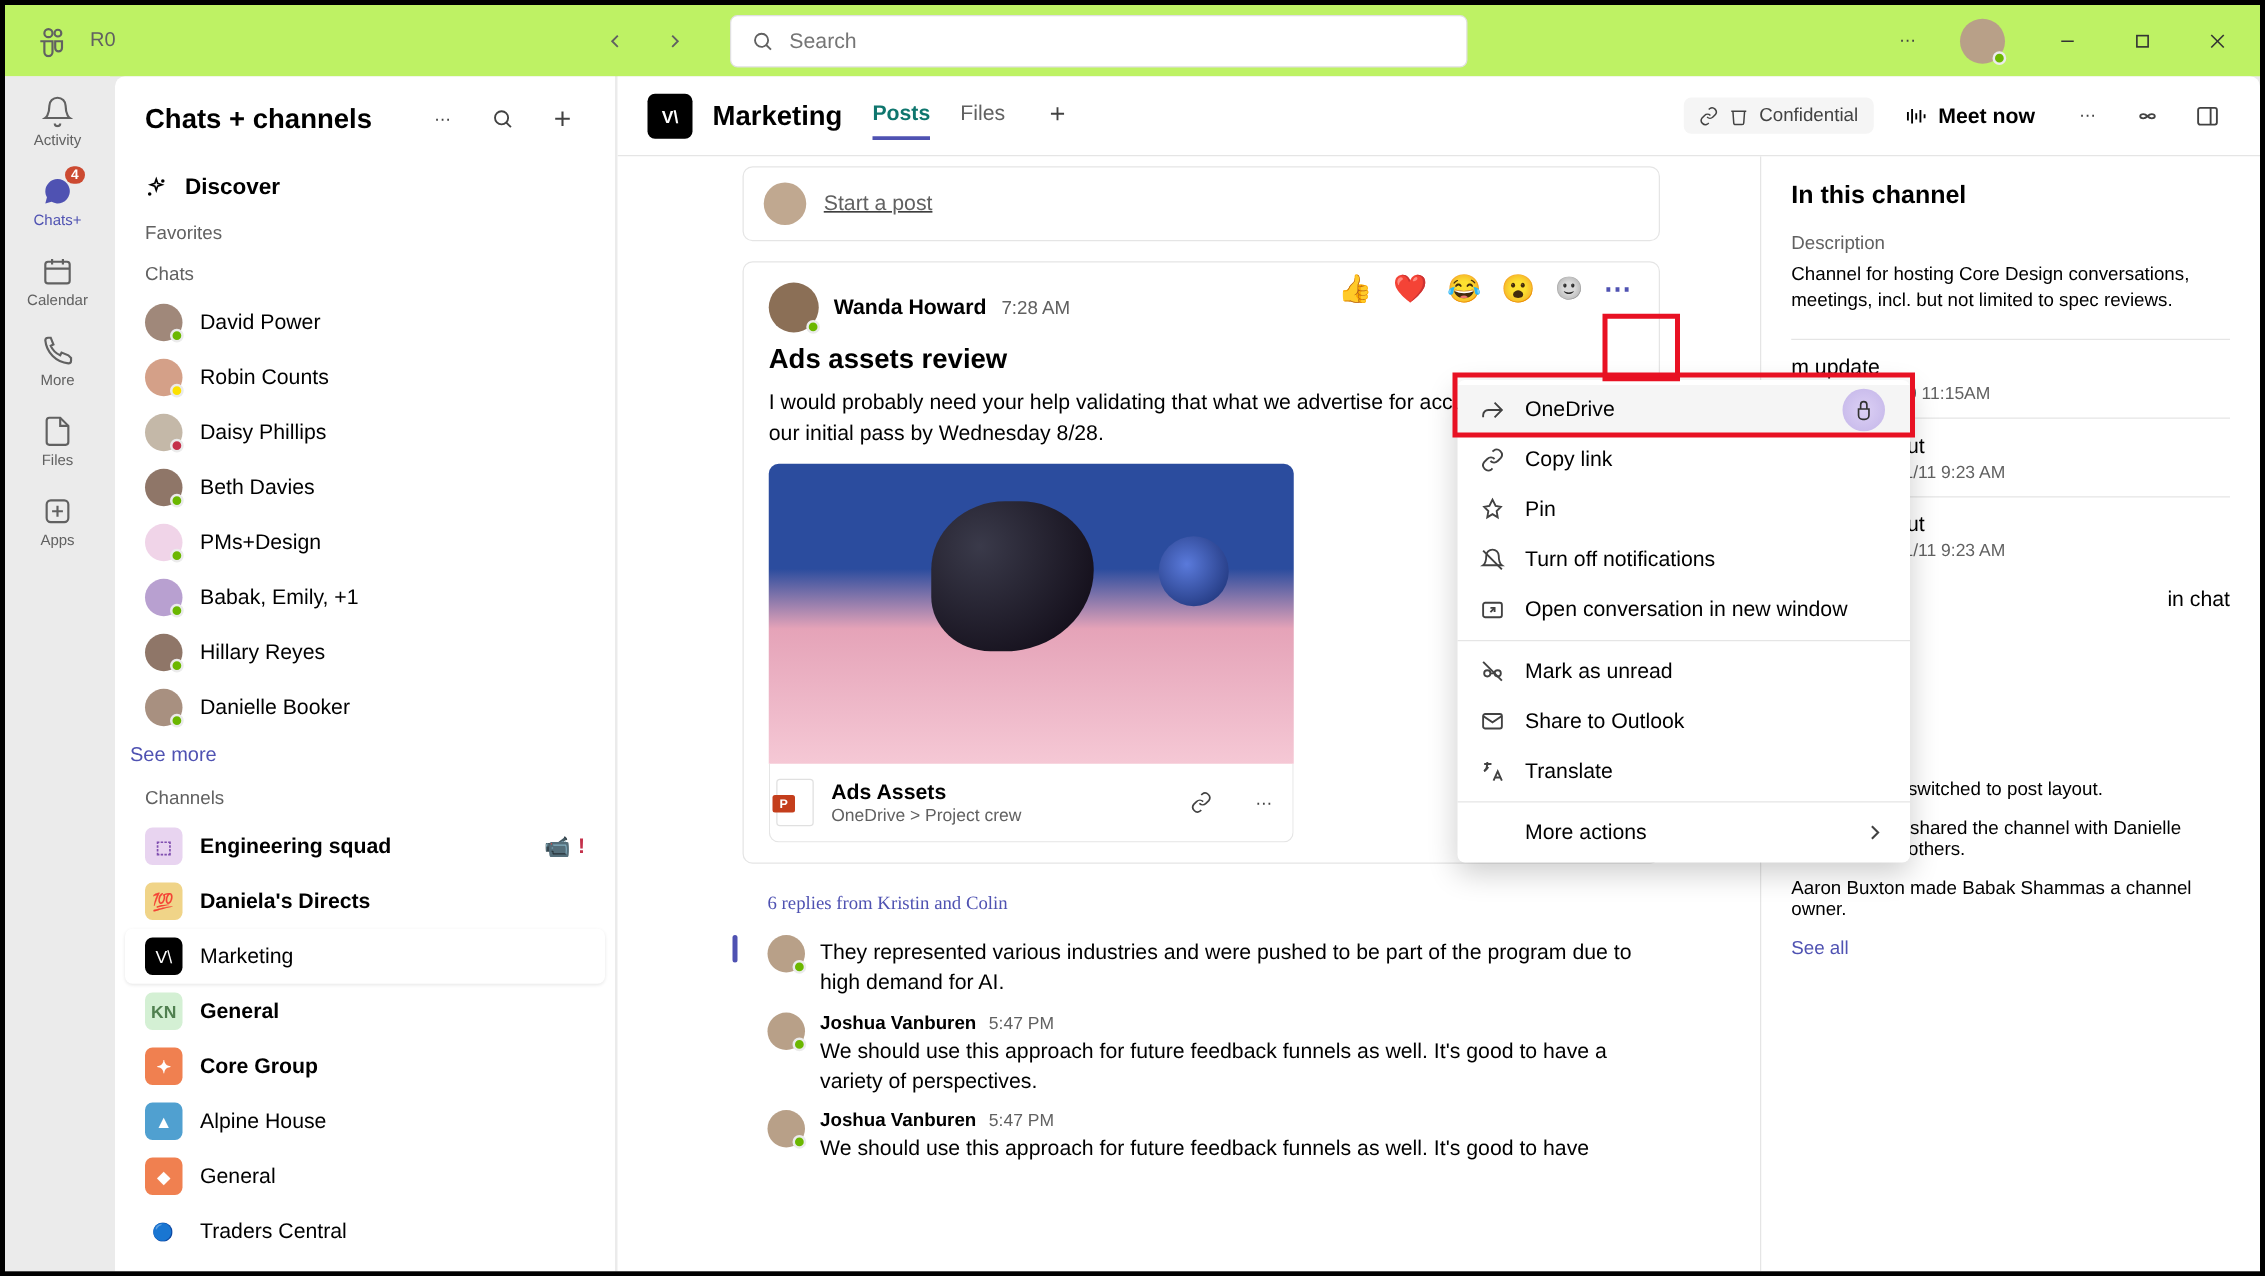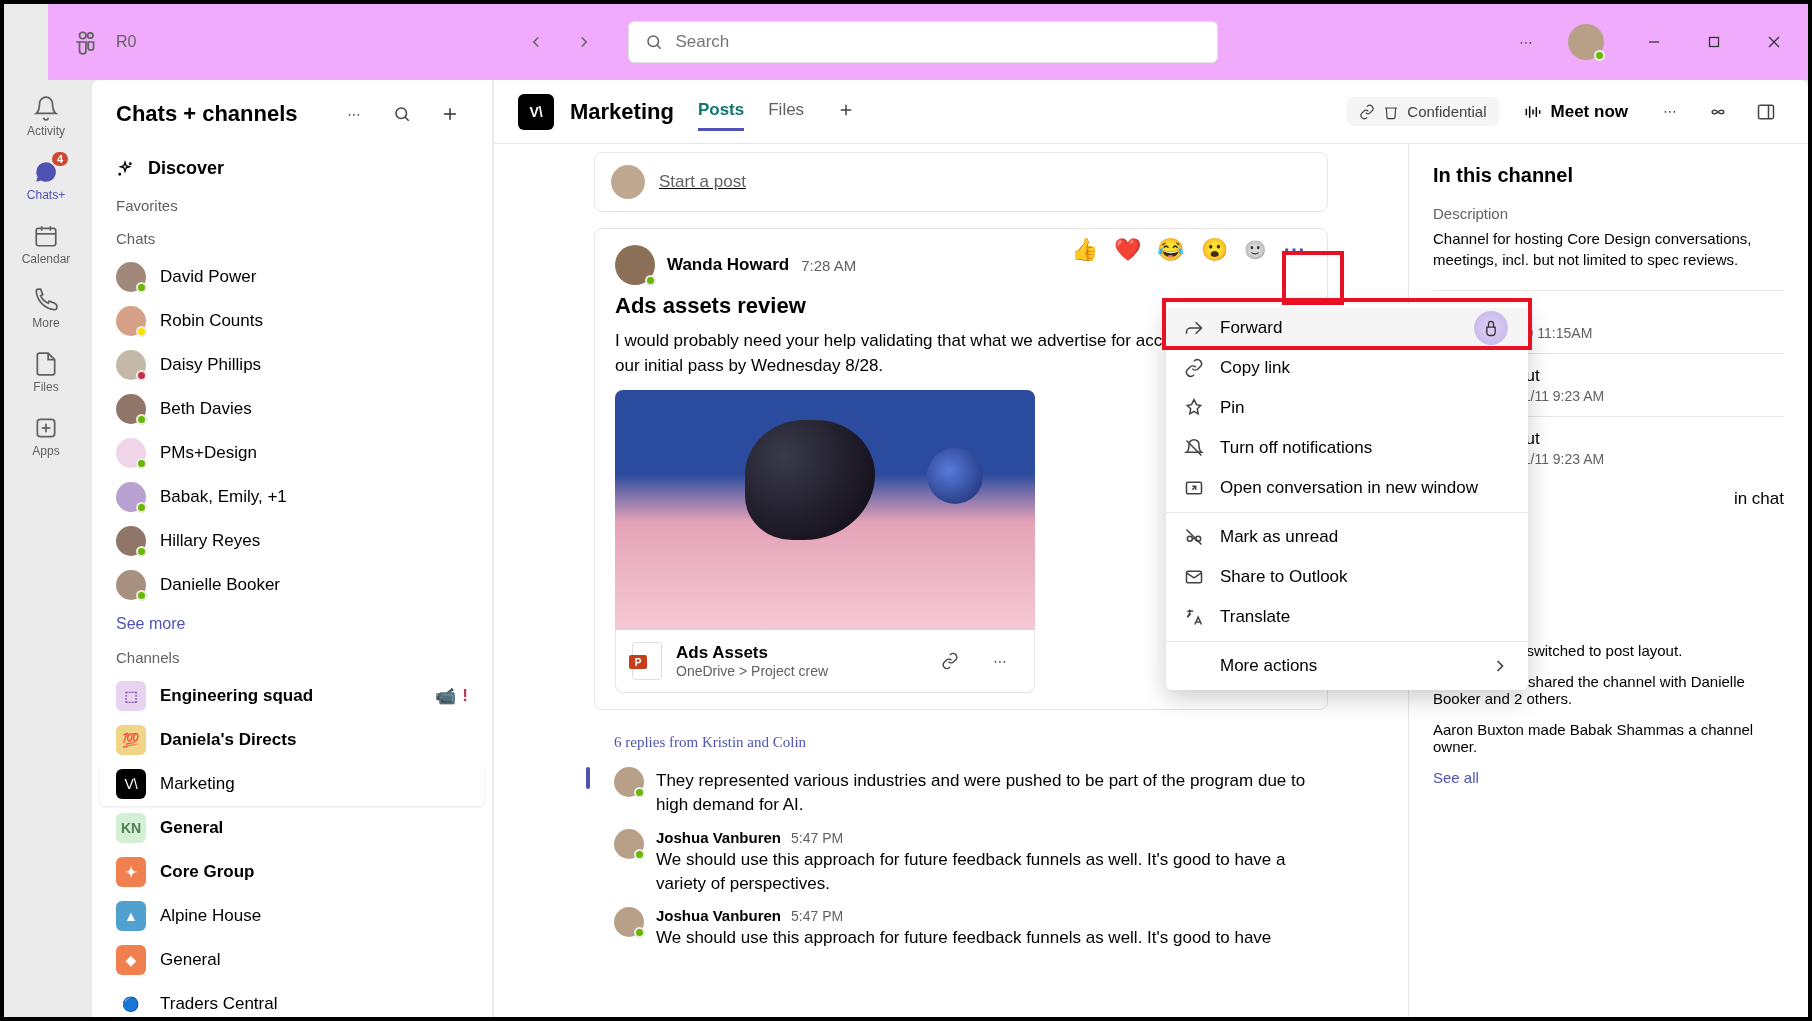--- a/index.html
+++ b/index.html
@@ -1,18 +1,18 @@
 <!DOCTYPE html>
 <html><head>
 <meta charset="utf-8">
 <style>
 * { margin: 0; padding: 0; box-sizing: border-box; font-family: 'Segoe UI', sans-serif; }
 body { background: #f0f0f0; width: 1812px; height: 1021px; position: relative; border: 4px solid #000; overflow: hidden; }
 .app { display: flex; flex-direction: column; height: 100%; background: #ebebeb; }
-.titlebar { height: 76px; display: flex; align-items: center; padding: 0 8px; background: #f0abfc; margin-left: 44px; }
+.titlebar { height: 57px; display: flex; align-items: center; padding: 0 8px; background: #bef264; }
 .titlebar .logo { width: 36px; height: 36px; margin: 0 12px; display: flex; align-items: center; justify-content: center; color: #616161; }
 .titlebar .brand { font-size: 16px; color: #616161; }
 .nav-arrows { display: flex; gap: 8px; margin-left: 380px; }
 .nav-btn { width: 40px; height: 40px; border: none; background: none; color: #616161; font-size: 18px; cursor: pointer; display: flex; align-items: center; justify-content: center; }
 .searchbar { flex: 0 0 590px; margin-left: 24px; height: 42px; background: #fff; border-radius: 6px; display: flex; align-items: center; padding: 0 16px; border: 1px solid #e0e0e0; }
 .searchbar svg { color: #616161; margin-right: 12px; }
 .searchbar input { border: none; outline: none; flex: 1; font-size: 17px; background: transparent; color: #616161; }
 .titlebar-right { margin-left: auto; display: flex; align-items: center; gap: 8px; }
 .titlebar-right .avatar-sm { width: 36px; height: 36px; border-radius: 50%; background: #b8a088; position: relative; margin: 0 16px; }
 .presence-dot { position: absolute; bottom: -1px; right: -1px; width: 11px; height: 11px; background: #6bb700; border-radius: 50%; border: 2px solid #ebebeb; }
@@ -27,21 +27,21 @@
 .sidebar-hdr { display: flex; align-items: center; padding: 16px 24px; gap: 12px; }
 .sidebar-title { font-size: 22px; font-weight: 700; flex: 1; }
 .icon-btn { width: 36px; height: 36px; border: none; background: none; display: flex; align-items: center; justify-content: center; color: #424242; cursor: pointer; border-radius: 4px; }
 .discover { display: flex; align-items: center; gap: 14px; padding: 10px 24px; font-size: 18px; font-weight: 600; cursor: pointer; }
 .section-hdr { padding: 8px 24px; color: #616161; font-size: 15px; }
 .list-item { display: flex; align-items: center; gap: 14px; padding: 7px 24px; font-size: 17px; cursor: pointer; position: relative; }
 .list-item.bold { font-weight: 700; }
 .list-item.selected { background: #fff; border-radius: 6px; margin: 0 8px; padding: 7px 16px; box-shadow: 0 1px 3px rgba(0,0,0,0.1); }
 .list-item .av { width: 30px; height: 30px; border-radius: 50%; flex-shrink: 0; position: relative; }
 .list-item .chan-icon { width: 30px; height: 30px; border-radius: 6px; flex-shrink: 0; display: flex; align-items: center; justify-content: center; font-size: 14px; }
-.see-more { color: #4f52b2; padding: 8px 24px; font-size: 16px; cursor: pointer; }
+.see-more { color: #4f52b2; padding: 8px 12px; font-size: 16px; cursor: pointer; }
 .content { flex: 1; background: #fff; display: flex; flex-direction: column; border-radius: 0 8px 0 0; margin-left: 2px; position: relative; overflow: hidden; }
 .channel-hdr { display: flex; align-items: center; padding: 12px 24px; border-bottom: 1px solid #e5e5e5; gap: 16px; }
 .channel-logo { width: 36px; height: 36px; border-radius: 6px; background: #000; color: #fff; display: flex; align-items: center; justify-content: center; font-weight: bold; font-size: 14px; }
 .channel-name { font-size: 22px; font-weight: 700; }
 .tabs { display: flex; gap: 24px; margin-left: 8px; }
 .tab { padding: 8px 0; font-size: 17px; color: #616161; cursor: pointer; border-bottom: 3px solid transparent; }
 .tab.active { color: #0f766e; font-weight: 600; border-bottom-color: #4f52b2; }
 .hdr-right { margin-left: auto; display: flex; align-items: center; gap: 12px; }
 .conf-pill { display: flex; align-items: center; gap: 8px; padding: 6px 12px; background: #f5f5f5; border-radius: 6px; font-size: 15px; color: #424242; }
 .meet-btn { display: flex; align-items: center; gap: 8px; padding: 8px 12px; font-size: 17px; font-weight: 600; background: none; border: none; cursor: pointer; }
@@ -57,21 +57,21 @@
 .post { border: 1px solid #e5e5e5; border-radius: 8px; padding: 16px 20px; margin-bottom: 12px; position: relative; }
 .post-hdr { display: flex; align-items: center; gap: 12px; margin-bottom: 8px; }
 .post-hdr .av { width: 40px; height: 40px; border-radius: 50%; background: #8b6f56; position: relative; }
 .post-author { font-size: 17px; font-weight: 600; }
 .post-time { color: #616161; font-size: 15px; }
 .post-title { font-size: 22px; font-weight: 700; margin-bottom: 10px; }
 .post-body { font-size: 17px; line-height: 1.45; margin-bottom: 12px; }
 .post-img { width: 420px; height: 240px; border-radius: 8px 8px 0 0; background: linear-gradient(180deg, #2b4c9e 35%, #e5a3b8 55%, #f5c8d5 100%); position: relative; overflow: hidden; }
 .post-img::before { content: ''; position: absolute; top: 30px; left: 130px; width: 130px; height: 120px; background: radial-gradient(circle at 30% 30%, #3a3a4a, #0b0510); border-radius: 50% 50% 60% 40%; }
 .post-img::after { content: ''; position: absolute; top: 58px; right: 52px; width: 56px; height: 56px; background: radial-gradient(circle at 40% 40%, #5a7adb, #162a6b); border-radius: 50%; }
-.attach-card { display: flex; align-items: center; gap: 14px; border: 1px solid #e5e5e5; border-top: none; border-radius: 0 0 8px 8px; padding: 12px 16px; width: 420px; }
+.attach-card { display: flex; align-items: center; gap: 14px; border: 1px solid #e5e5e5; border-top: none; border-radius: 0 0 8px 8px; padding: 12px 5px; width: 420px; }
 .ppt-icon { width: 30px; height: 38px; background: #fff; border: 1px solid #e0e0e0; border-radius: 3px; position: relative; }
 .ppt-icon::after { content: 'P'; position: absolute; left: -4px; top: 12px; width: 18px; height: 14px; background: #c43e1c; color: #fff; font-size: 10px; font-weight: bold; display: flex; align-items: center; justify-content: center; border-radius: 2px; }
 .attach-name { font-weight: 600; font-size: 17px; }
 .attach-path { color: #616161; font-size: 14px; }
 .replies-link { color: #4f52b2; font-size: 15px; padding: 12px 20px; cursor: pointer; font-family: Liberation Serif, serif; }
 .reply { display: flex; gap: 12px; padding: 4px 20px; margin-bottom: 4px; position: relative; }
 .reply.first::before { content: ''; position: absolute; left: -8px; top: 4px; width: 4px; height: 22px; background: #4f52b2; border-radius: 2px; }
 .reply .av { width: 30px; height: 30px; border-radius: 50%; background: #b8a088; flex-shrink: 0; position: relative; }
 .reply-content { flex: 1; }
 .reply-hdr { display: flex; gap: 10px; align-items: baseline; }
@@ -513,21 +513,21 @@
     </div>
   </div>
 </div>
 
 <div class="context-menu">
   <div class="menu-item hovered">
     <svg viewBox="0 0 24 24" fill="none" stroke="currentColor" stroke-width="1.8">
         <path d="M14 5l7 7-7 7"></path>
         <path d="M21 12H8a5 5 0 0 0-5 5v2"></path>
       </svg>
-    <span>Forward</span>
+    <span>OneDrive</span>
     <div class="cursor-ring">
         <svg width="16" height="16" viewBox="0 0 24 24" fill="none" stroke="#333" stroke-width="1.6">
           <path d="M9 11V7a3 3 0 0 1 6 0v4"></path>
           <path d="M7 11h10v6a4 4 0 0 1-4 4h-2a4 4 0 0 1-4-4z"></path>
         </svg>
       </div>
   </div>
   <div class="menu-item">
     <svg viewBox="0 0 24 24" fill="none" stroke="currentColor" stroke-width="1.8">
         <path d="M10 13a5 5 0 0 0 7 0l3-3a5 5 0 0 0-7-7l-1 1"></path>

